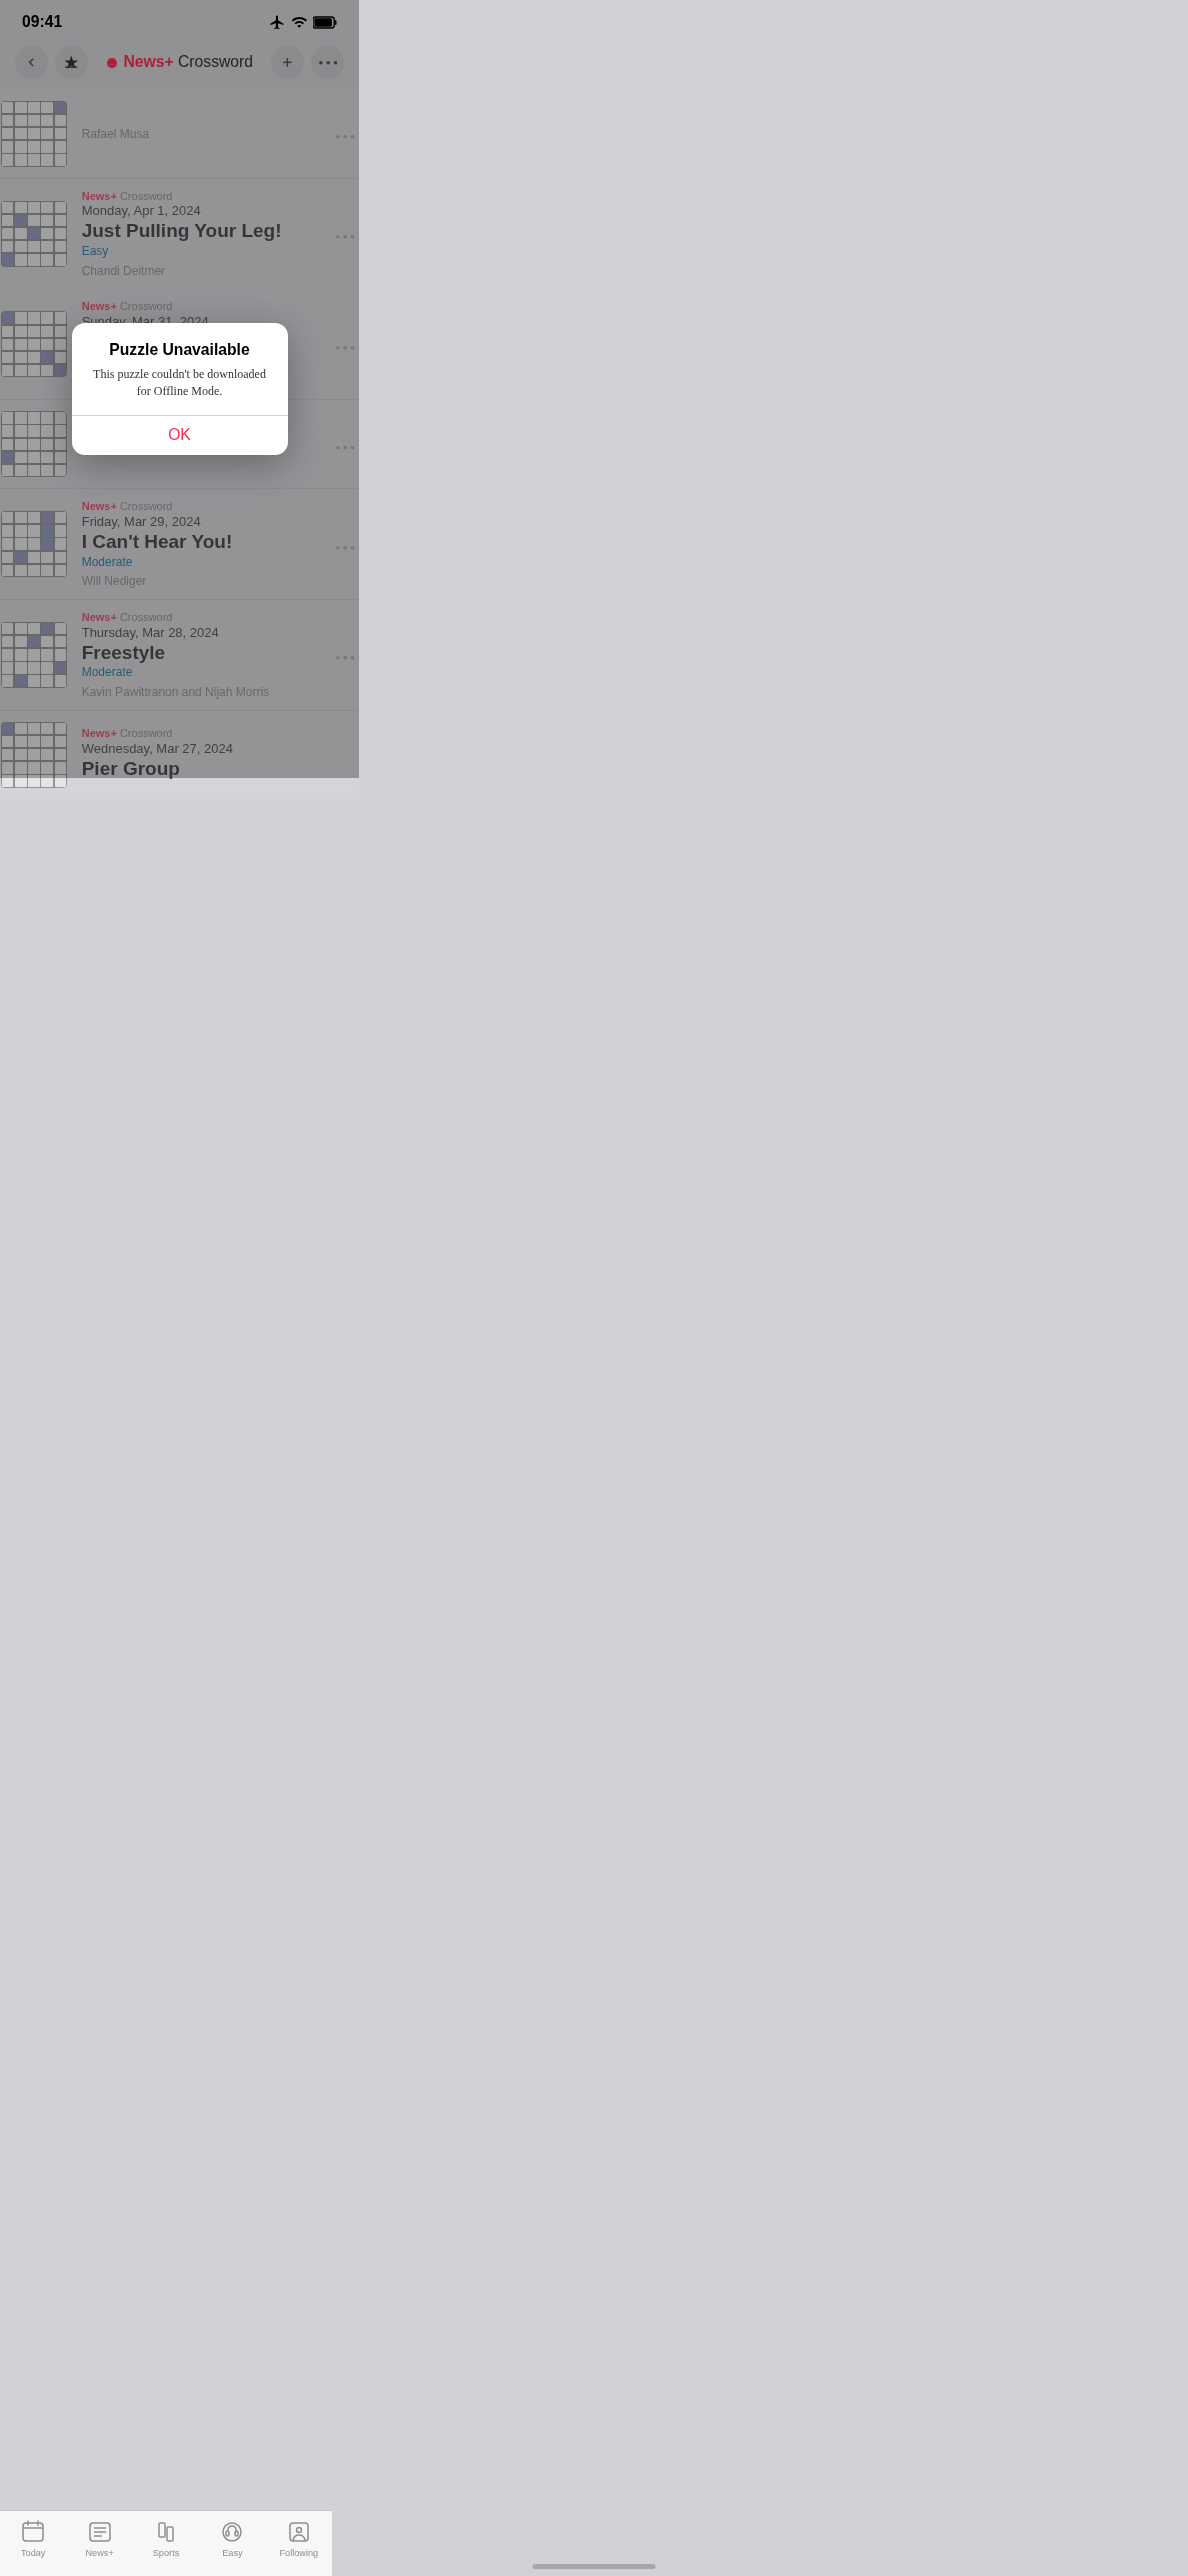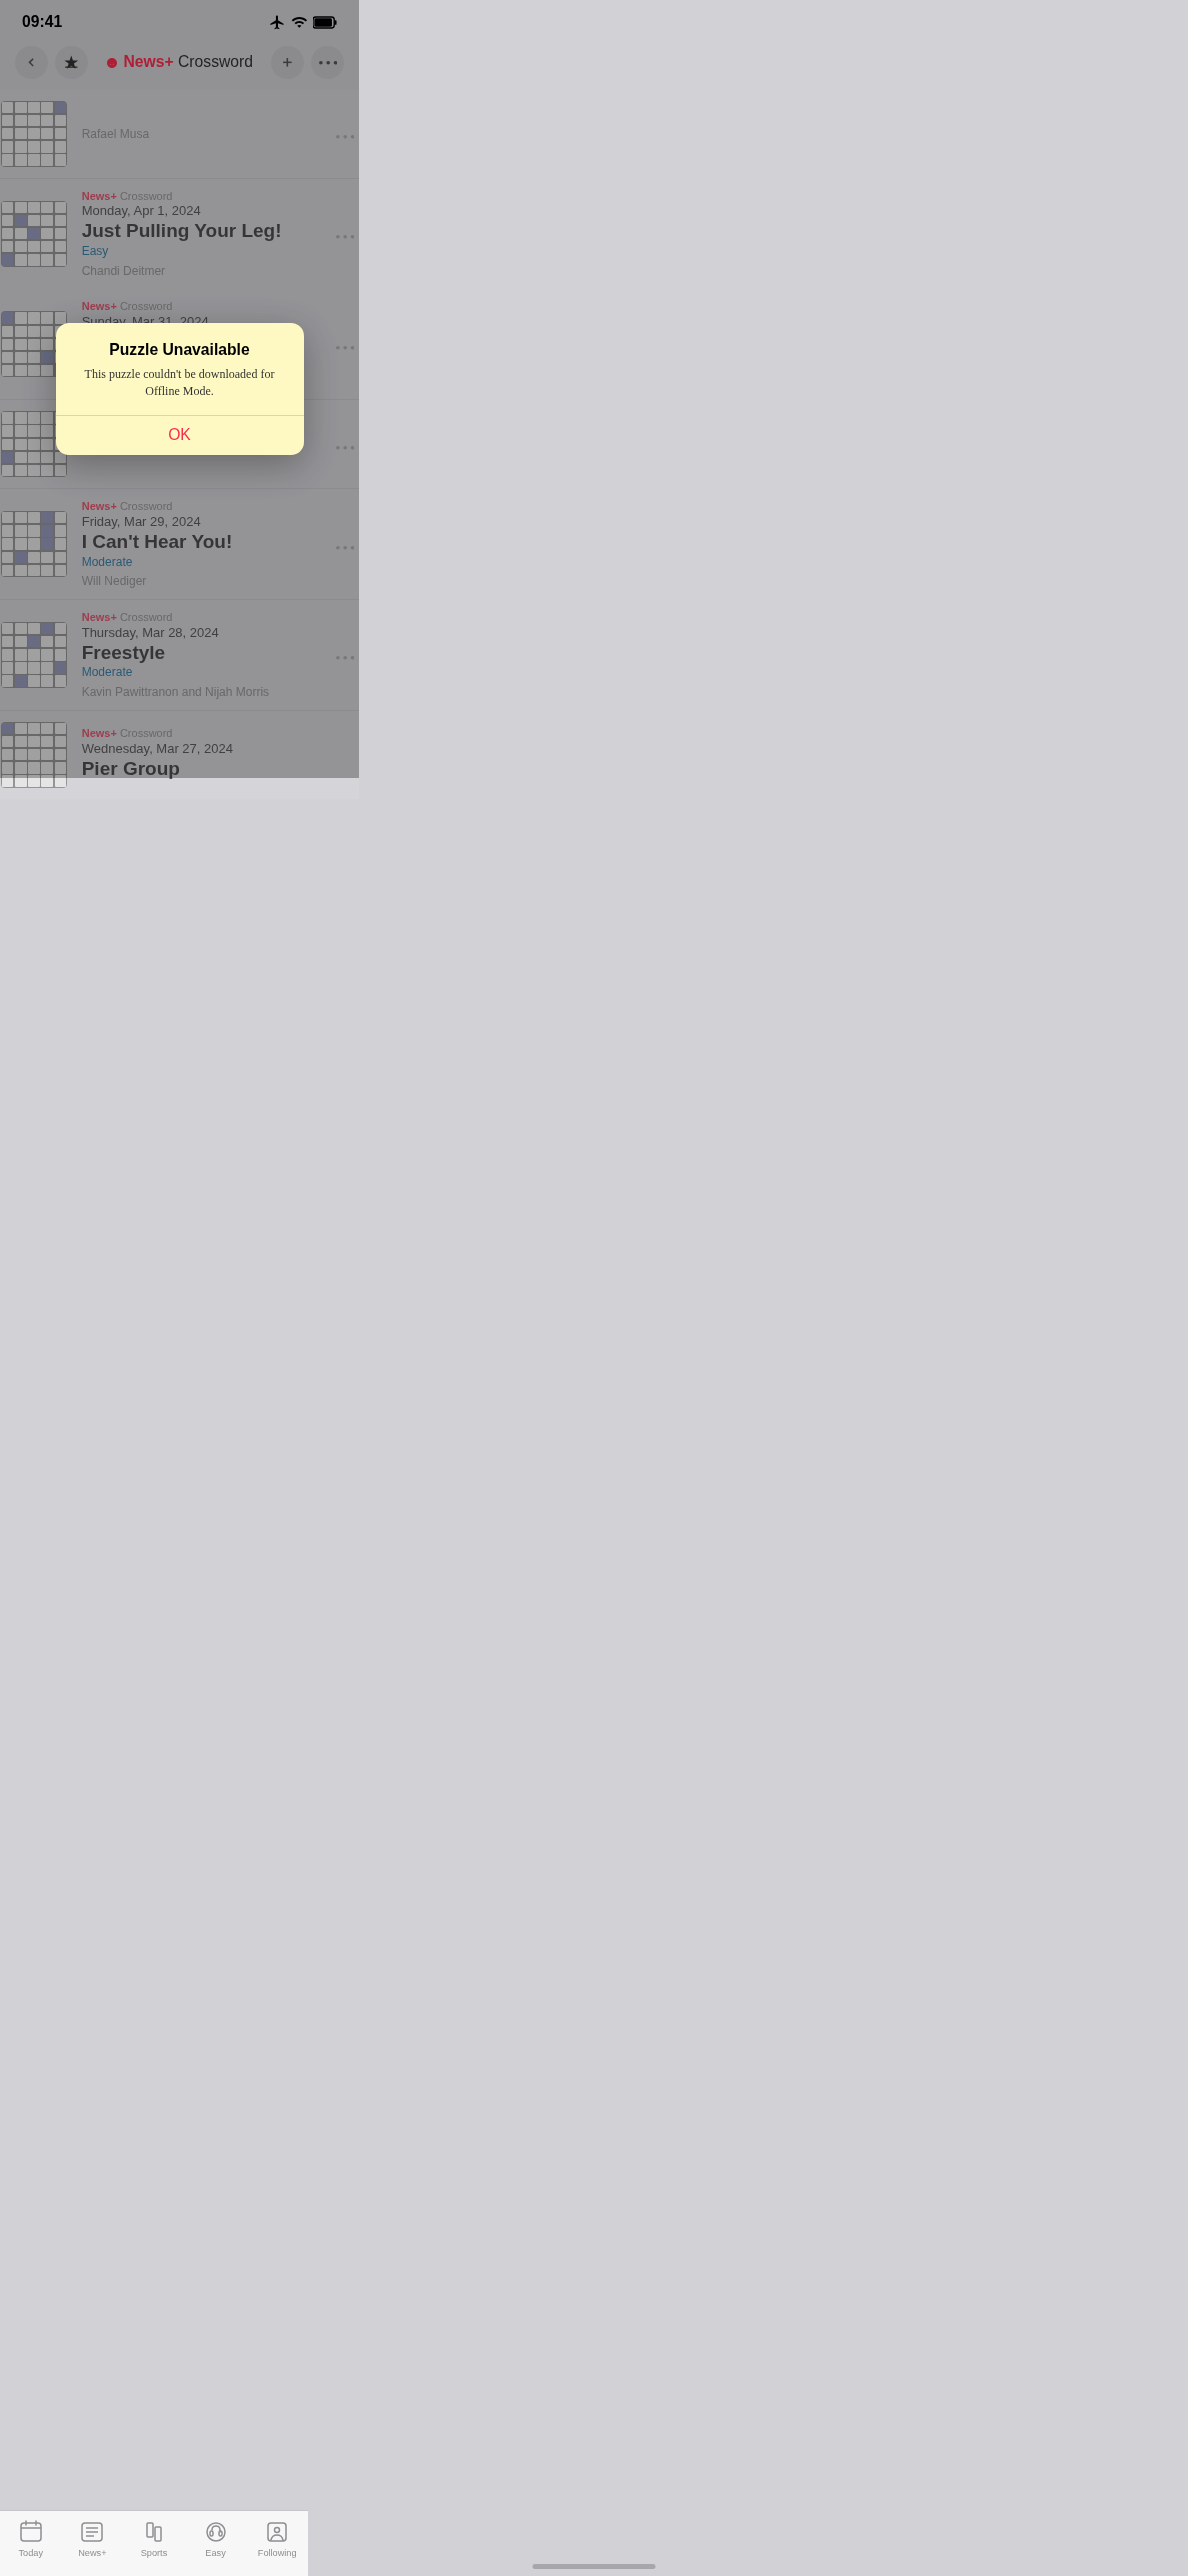--- a/index.html
+++ b/index.html
@@ -155,23 +155,23 @@
       width: 359px;
       height: 778px;
       background: rgba(0,0,0,0.3);
       display: flex;
       align-items: center;
       justify-content: center;
       z-index: 100;
     }
 
     .modal {
-      background: #fef9c3;
+      background: #ffffff;
       border-radius: 13px;
-      width: 248px;
+      width: 216px;
       overflow: hidden;
       box-shadow: 0 9.2px 37px rgba(0,0,0,0.3);
     }
 
     .modal-content {
       padding: 18.4px 14.7px 14.7px;
       text-align: center;
     }
 
     .modal-title {
@@ -207,21 +207,21 @@
       background: none;
       border: none;
       cursor: pointer;
     }
 
     
     .tab-bar {
       position: fixed;
       bottom: 0;
       left: 0;
-      width: 308px;
+      width: 332px;
       background: rgba(249,249,249,0.94);
       border-top: 0.9px solid #c6c6c8;
       display: flex;
       align-items: center;
       padding: 7.4px 0 18.4px;
       margin-top: 38px;
     }
 
     .tab-item {
       flex: 1;

